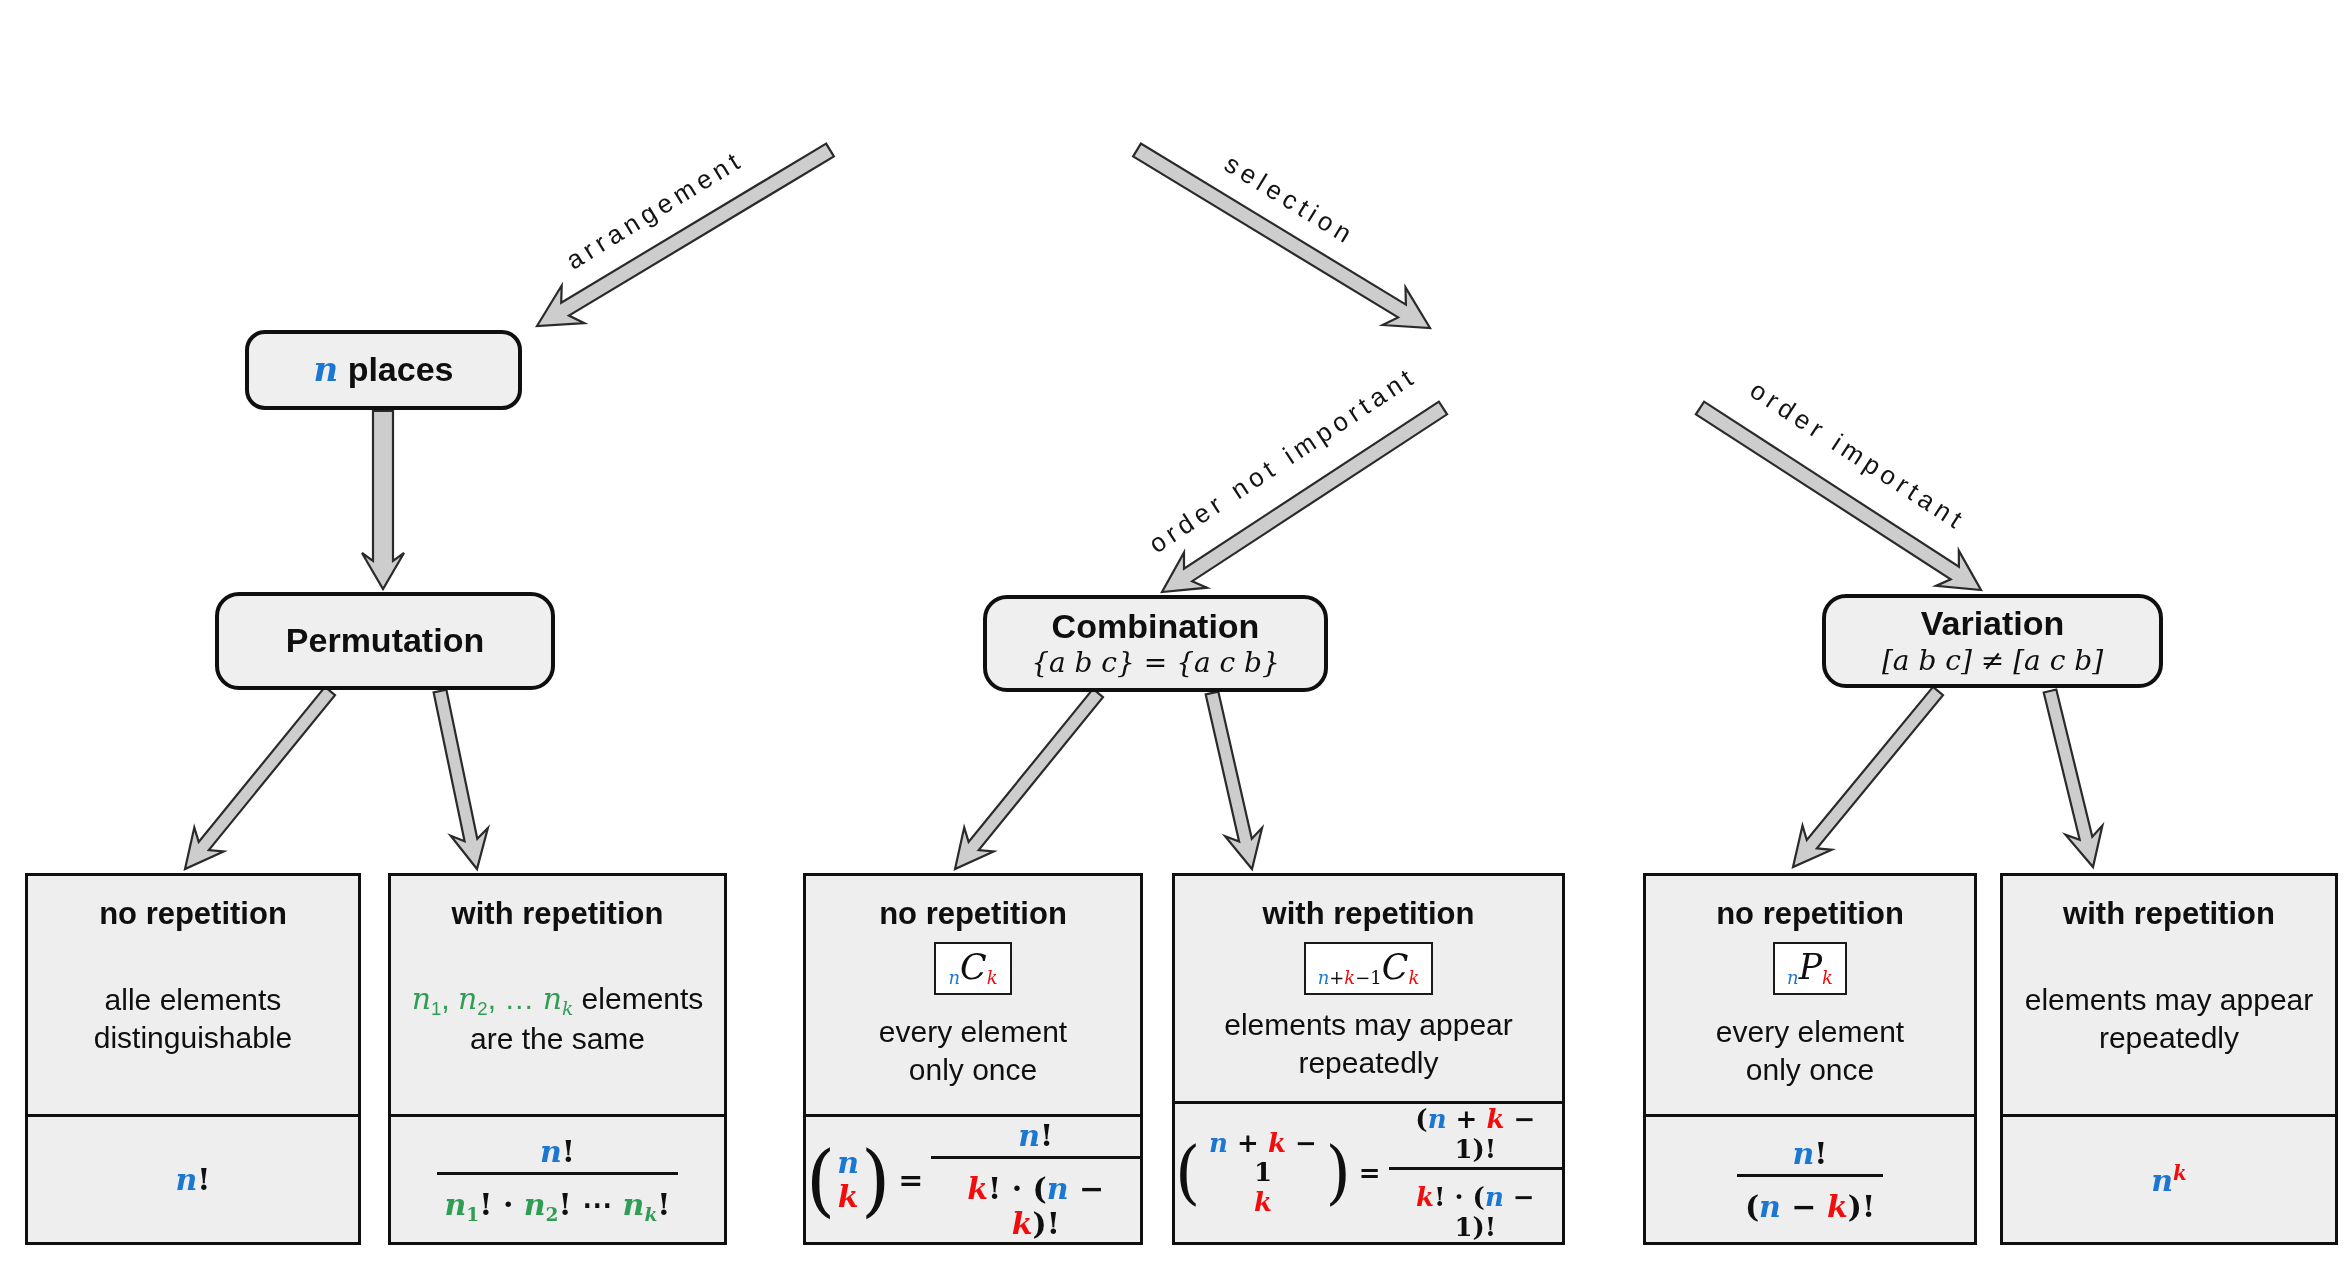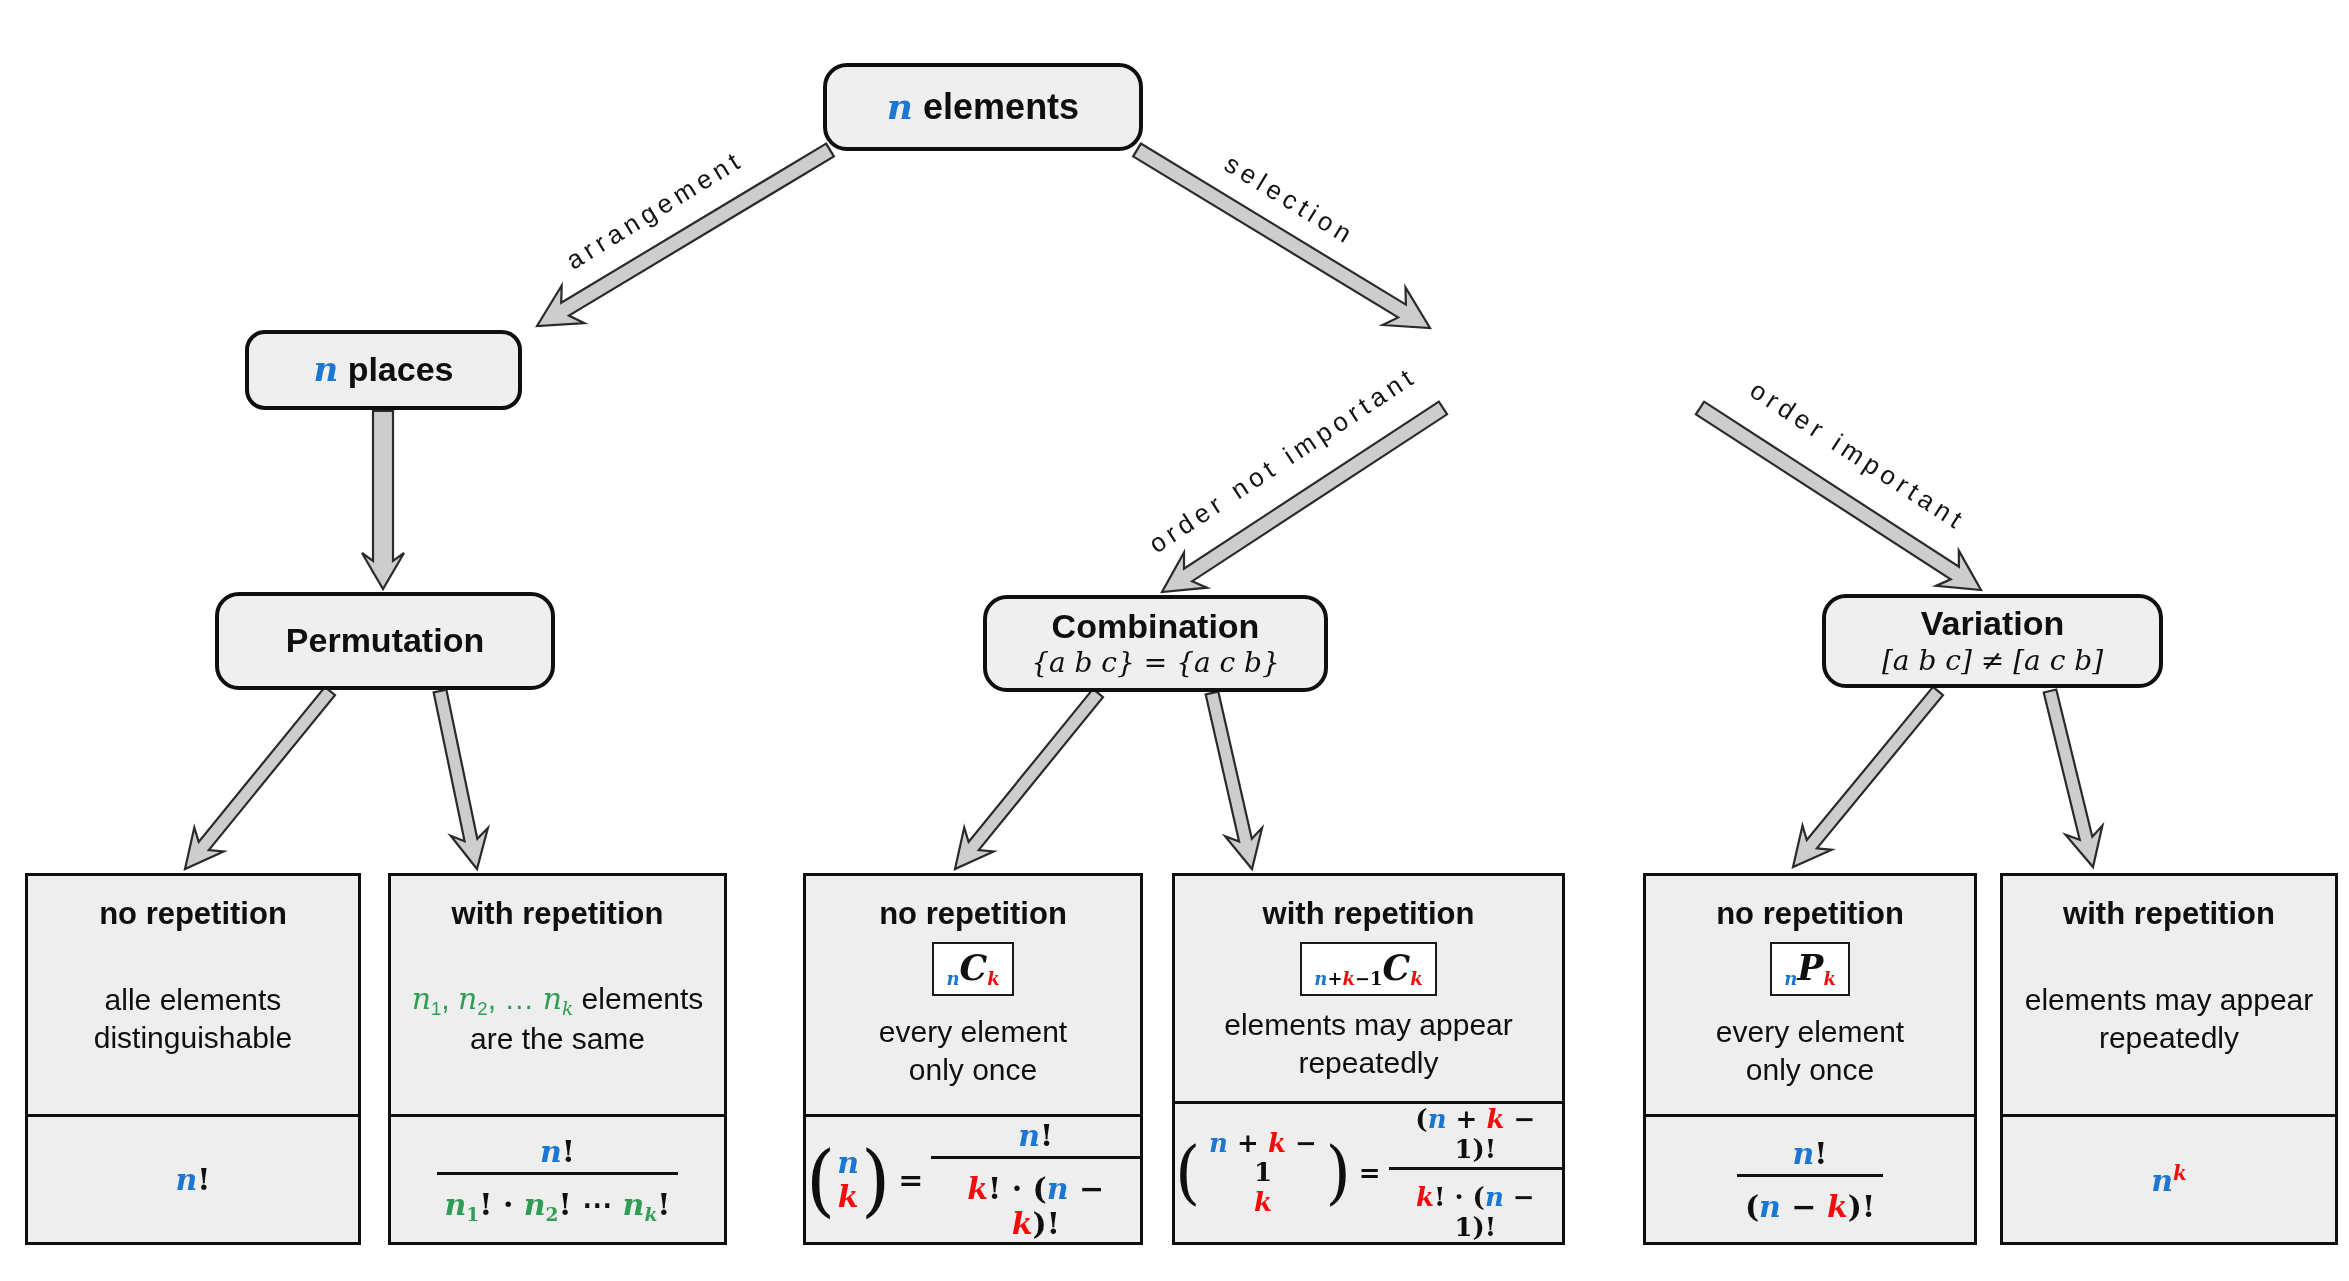--- a/index.html
+++ b/index.html
@@ -19,21 +19,21 @@
   .edge-label{position:absolute;z-index:3;font-size:26px;letter-spacing:5px;color:#141414;
               white-space:nowrap;}
 
   
   .leaf{position:absolute;top:873px;height:372px;z-index:2;background:#eeeeee;border:3px solid #0f0f0f;
         box-sizing:border-box;display:flex;flex-direction:column;}
   .sec1{height:241px;border-bottom:3px solid #0f0f0f;box-sizing:border-box;
         display:flex;flex-direction:column;align-items:center;padding-top:20px;}
   .leaf-header{font-weight:bold;font-size:31px;}
   .badge{margin-top:10px;background:#ffffff;border:2px solid #1a1a1a;padding:1px 12px 3px;
-         font-family:"DejaVu Serif","Liberation Serif",serif;font-weight:bold;font-size:29px;line-height:1.3;}
+         font-family:"DejaVu Serif","Liberation Serif",serif;font-weight:normal;font-size:29px;line-height:1.3;}
   .desc{flex:1;display:flex;flex-direction:column;justify-content:center;text-align:center;
         font-size:30px;line-height:1.27;padding-bottom:8px;}
   .fsec{flex:1;display:flex;align-items:center;justify-content:center;}
   .formula{font-family:"DejaVu Serif","Liberation Serif",serif;font-weight:bold;font-size:30px;}
   .formula-sm{font-size:26px;}
 
   
   .mt{font-family:"DejaVu Serif","Liberation Serif",serif;font-style:italic;}
   .ts{font-size:62%;vertical-align:-0.3em;}
   .tp{font-size:66%;vertical-align:0.55em;}
@@ -59,23 +59,20 @@
       <polygon points="1438.9,401.7 1184.0,568.6 1184.0,552.5 1162.0,592.0 1207.0,587.7 1192.2,581.2 1447.1,414.3" fill="#cdcdcd" stroke="#2a2a2a" stroke-width="2.2"></polygon>
       <polygon points="1695.9,414.3 1950.7,579.3 1936.0,585.9 1981.0,590.0 1958.8,550.6 1958.9,566.7 1704.1,401.7" fill="#cdcdcd" stroke="#2a2a2a" stroke-width="2.2"></polygon>
       <polygon points="325.0,686.9 198.7,841.9 194.3,827.5 185.0,869.0 223.7,851.5 208.8,850.1 335.0,695.1" fill="#cdcdcd" stroke="#2a2a2a" stroke-width="2.2"></polygon>
       <polygon points="433.6,692.3 464.6,841.3 450.7,835.7 477.0,869.0 487.9,827.9 477.3,838.7 446.4,689.7" fill="#cdcdcd" stroke="#2a2a2a" stroke-width="2.2"></polygon>
       <polygon points="1093.0,688.9 968.6,841.9 964.2,827.5 955.0,869.0 993.7,851.5 978.7,850.1 1103.0,697.1" fill="#cdcdcd" stroke="#2a2a2a" stroke-width="2.2"></polygon>
       <polygon points="1205.7,694.4 1239.1,841.5 1225.1,836.2 1252.0,869.0 1262.1,827.7 1251.8,838.7 1218.3,691.6" fill="#cdcdcd" stroke="#2a2a2a" stroke-width="2.2"></polygon>
       <polygon points="1933.0,686.9 1806.8,840.0 1802.5,825.6 1793.0,867.0 1831.8,849.8 1816.9,848.3 1943.0,695.1" fill="#cdcdcd" stroke="#2a2a2a" stroke-width="2.2"></polygon>
       <polygon points="2043.7,692.5 2079.7,839.7 2065.5,834.6 2093.0,867.0 2102.4,825.6 2092.3,836.7 2056.3,689.5" fill="#cdcdcd" stroke="#2a2a2a" stroke-width="2.2"></polygon>
     </svg>
 
-  <div class="rbox" style="left:823px;top:63px;width:320px;height:88px;">
-    <div class="node-title node-title-big"><span class="mt" style="color: rgb(27, 119, 210);">n</span><span> elements</span></div>
-  </div>
 
   <div class="edge-label" style="left:655px;top:210px;transform:translate(-50%,-50%) rotate(-31.5deg);">arrangement</div>
   <div class="edge-label" style="left:1290px;top:200px;transform:translate(-50%,-50%) rotate(31.5deg);">selection</div>
   <div class="edge-label" style="left:1283px;top:460px;transform:translate(-50%,-50%) rotate(-33.5deg);">order not important</div>
   <div class="edge-label" style="left:1858px;top:456px;transform:translate(-50%,-50%) rotate(33deg);">order important</div>
 
   <div class="rbox" style="left:245px;top:330px;width:277px;height:80px;border-radius:20px;">
     <div class="node-title"><span class="mt" style="color: rgb(27, 119, 210);">n</span><span> places</span></div>
   </div>
 

